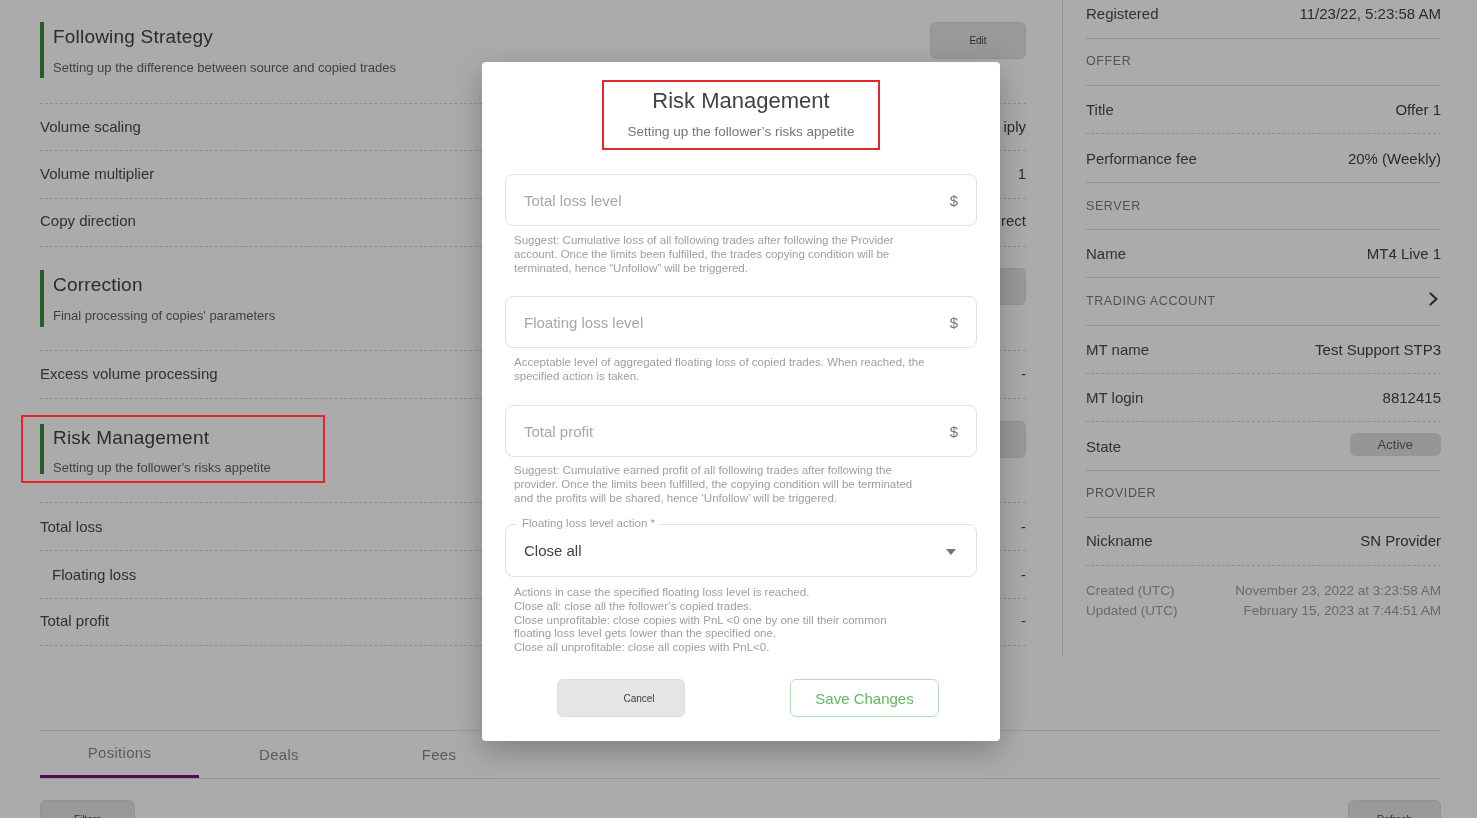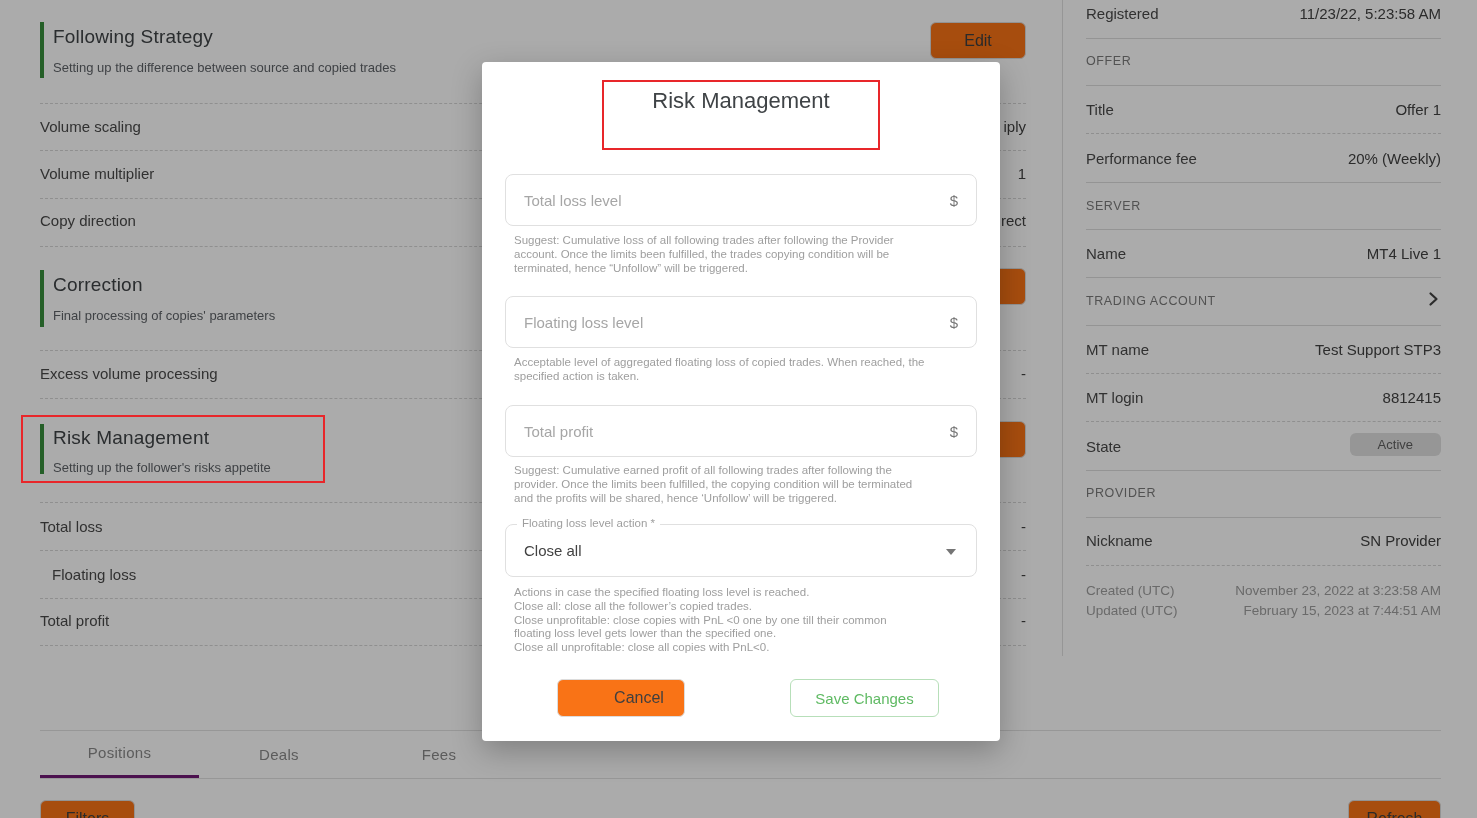--- a/index.html
+++ b/index.html
@@ -13,22 +13,22 @@
 
   
   .sec-border { width:4px; background:#388e3c; }
   .sec-title { font-size:19px; color:#3f4346; letter-spacing:.2px; }
   .sec-sub   { font-size:13px; color:#5f6368; }
   .row-label { font-size:15px; color:#4a4a4a; }
   .row-value { font-size:15px; color:#424242; text-align:right; }
   .dash { border-top:1px dashed #d6d6d6; height:0; left:40px; width:986px; }
   .solid { border-top:1px solid #e2e2e2; height:0; }
   .btn {
-    background:#f97316; border:1px solid #dcdcdc; border-radius:6px;
-    font-size:16px; color:#3f3f3f; display:flex; align-items:center; justify-content:center;
+    background:#e5e5e5; border:1px solid #dcdcdc; border-radius:6px;
+    font-size:10px; color:#3f3f3f; display:flex; align-items:center; justify-content:center;
     cursor:pointer; font-family:inherit;
   }
   
   .drawer-divider-solid  { border-top:1px solid #dddddd; height:0; left:1086px; width:355px; }
   .drawer-divider-dashed { border-top:1px dashed #d6d6d6; height:0; left:1086px; width:355px; }
   .d-label { font-size:15px; color:#4a4a4a; left:1086px; }
   .d-value { font-size:15px; color:#424242; right:36px; text-align:right; }
   .d-header { font-size:12.5px; color:#7b7b7b; letter-spacing:.6px; left:1086px; }
   .d-muted { font-size:13.5px; color:#9e9e9e; }
   .badge { background:#e0e0e0; color:#5f5f5f; font-size:13px; border-radius:6px; padding:4px 28px; }
@@ -188,20 +188,21 @@
 
   <div class="abs d-muted" style="left:1086px; top:583px;">Created (UTC)</div>
   <div class="abs d-muted" style="right:36px; top:583px; text-align:right;">November 23, 2022 at 3:23:58 AM</div>
   <div class="abs d-muted" style="left:1086px; top:603px;">Updated (UTC)</div>
   <div class="abs d-muted" style="right:36px; top:603px; text-align:right;">February 15, 2023 at 7:44:51 AM</div>
 
   <div class="abs backdrop"></div>
 
   <div class="abs modal">
     <div class="abs m-title" style="top:26px;">Risk Management</div>
+    <div class="abs m-sub" style="top:62px;">Setting up the follower’s risks appetite</div>
 
     <div class="abs m-input" style="top:112px;">
       <input type="text" placeholder="Total loss level" style="">
       <span class="m-suffix">$</span>
     </div>
     <div class="abs m-help" style="top:172px;">Suggest: Cumulative loss of all following trades after following the Provider
 account. Once the limits been fulfilled, the trades copying condition will be
 terminated, hence “Unfollow” will be triggered.</div>
 
     <div class="abs m-input" style="top:234px;">

